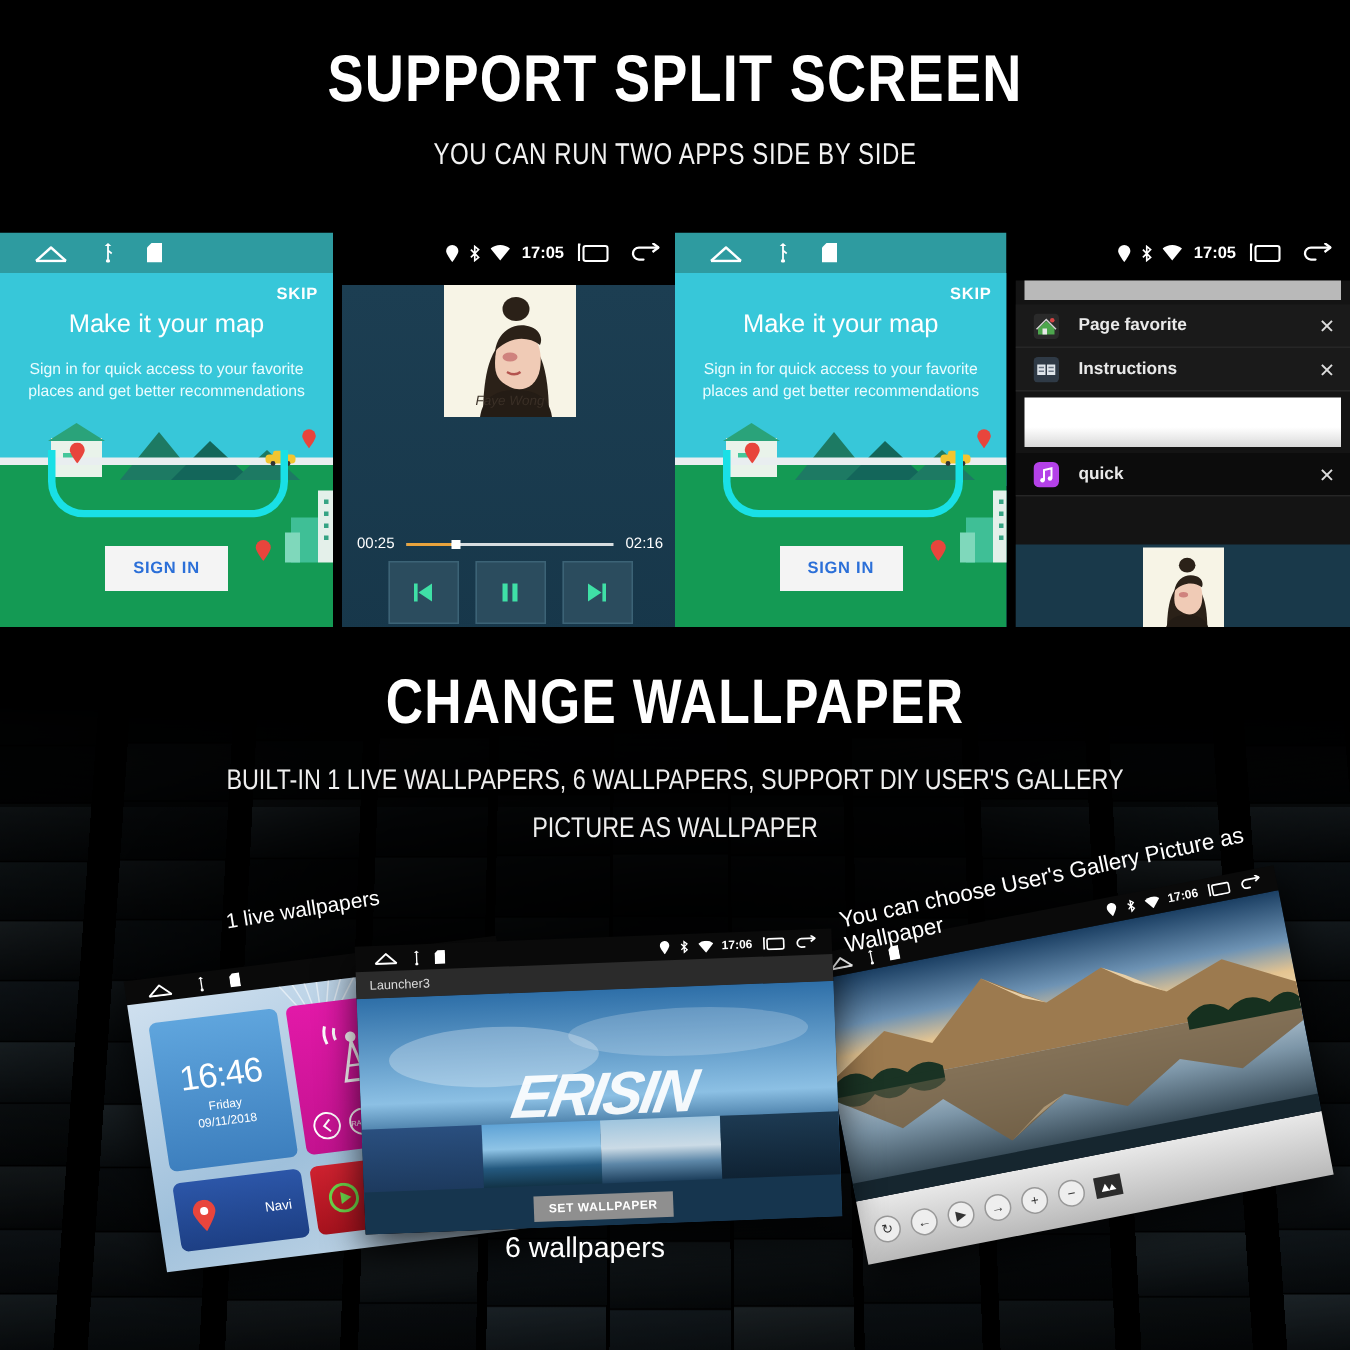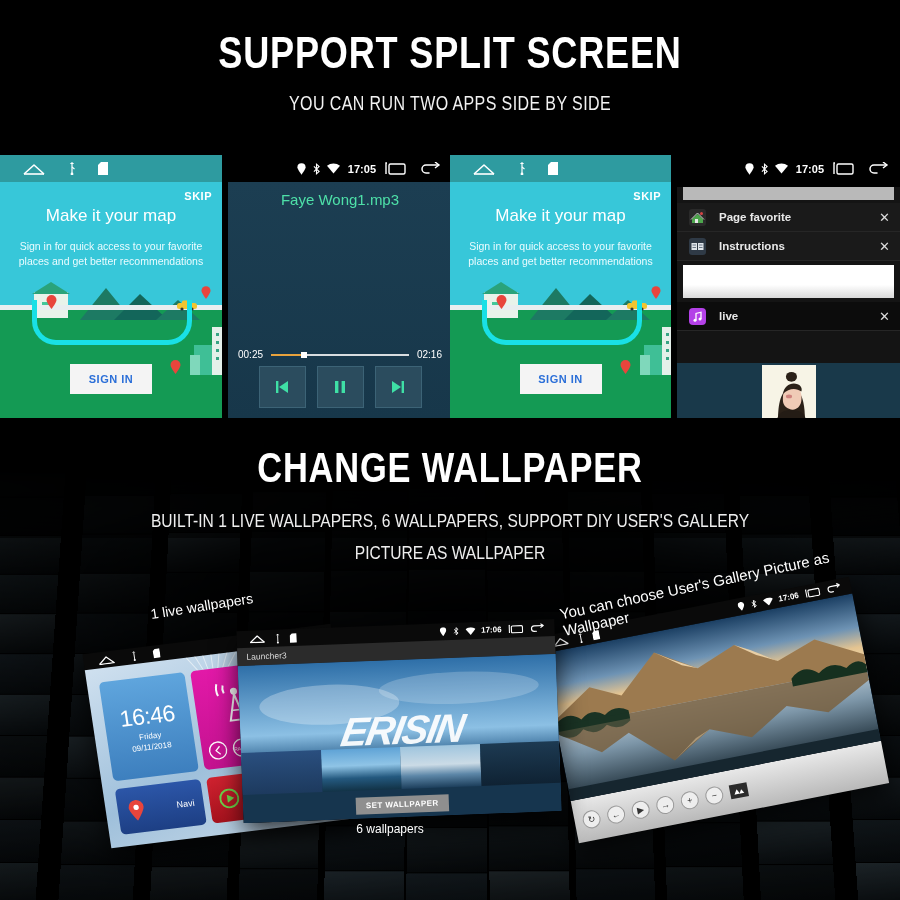--- a/index.html
+++ b/index.html
@@ -136,21 +136,21 @@
       background:linear-gradient(180deg,#2f6ea8 0%, #77b0dc 38%, #2b5f90 62%, #14283c 100%); }
   .brandword { position:absolute; left:22px; top:48px; width:280px; text-align:center;
       font-size:40px; font-weight:700; font-style:italic; letter-spacing:-2px;
       color:rgba(255,255,255,.92); transform:skewX(-12deg); }
   .thumbrow { position:absolute; left:0; right:0; bottom:28px; height:42px; display:flex; }
   .thumbrow > div { flex:1; }
   .setwp { position:absolute; left:50%; transform:translateX(-50%); bottom:4px;
            background:#8f8f8f; color:#fff; font-size:8px; font-weight:700;
            padding:4px 10px; letter-spacing:.4px; }
   .lbl-6 { position:absolute; left:0; top:822px; width:780px; text-align:center; color:#fff;
-           font-size:12px; z-index:8; }
+           font-size:19px; z-index:8; }
 
   
   .d3 { left:556px; top:605px; width:316px; height:210px; z-index:5;
         transform:rotate(-11deg); }
   .d3 .devframe { width:316px; height:210px; }
   .d3bar { height:17px; display:flex; align-items:center; justify-content:space-between;
            padding:0 10px 0 12px; }
   .d3scr { position:relative; width:316px; height:150px; overflow:hidden;
       background:linear-gradient(180deg,#0d2236 0%, #3c6a93 26%, #d9b88c 42%,
                  #2c4f73 56%, #16324b 80%, #0a1a28 100%); }
@@ -273,21 +273,33 @@
             </svg>
           </span>
         <span class="ic" style="margin:0 12px 0 14px">
           <svg width="20" height="13" viewBox="0 0 20 13">
               <path d="M19 3 H6 A4 4 0 0 0 6 11 H9" fill="none" stroke="#fff" stroke-width="1.5" stroke-linecap="round"></path>
               <path d="M19 3 L15 0 M19 3 L15 6" fill="none" stroke="#fff" stroke-width="1.5"></path>
             </svg>
           </span>
       </div>
       <div class="musicbody">
-        <div class="song">Faye Wong1.mp3</div>
+        <div class="album">
+          <svg width="88" height="88" viewBox="0 0 88 88">
+            <rect width="88" height="88" fill="#f7f4e6"></rect>
+            <ellipse cx="48" cy="16" rx="9" ry="8" fill="#2b2118"></ellipse>
+            <path d="M26 88 C26 56 32 36 48 34 C64 36 70 56 70 88 Z" fill="#2b2118"></path>
+            <path d="M34 52 C34 36 42 28 52 30 C62 32 66 44 64 56 C62 68 52 72 44 68 C36 64 34 60 34 52 Z" fill="#f0cbb6"></path>
+            <path d="M34 44 C36 30 48 24 58 28 C64 30 66 36 64 40 C56 34 44 34 34 44 Z" fill="#2b2118"></path>
+            <ellipse cx="44" cy="48" rx="5" ry="3" fill="#c46b6b" opacity=".75"></ellipse>
+            <path d="M42 58 q5 3 9 0" stroke="#b4544f" stroke-width="1.6" fill="none"></path>
+            <path d="M24 88 C26 74 36 70 48 70 C60 70 70 74 72 88 Z" fill="#241c15"></path>
+            <text x="44" y="80" font-size="9" fill="#3a2f26" text-anchor="middle" font-style="italic">Faye Wong</text>
+          </svg>
+        </div>
         <div class="prog">
           <span>00:25</span>
           <span class="bar">
             <span class="barfill"></span>
             <span class="knob"></span>
           </span>
           <span>02:16</span>
         </div>
         <div class="ctrls">
           <div class="cbtn">
@@ -453,21 +465,21 @@
 
         <div class="trow alt">
           <span class="ic">
             <svg width="17" height="17" viewBox="0 0 17 17">
                 <rect width="17" height="17" rx="4" fill="#b441e8"></rect>
             <path d="M7 12.2 V5.4 L12 4.2 V11" fill="none" stroke="#fff" stroke-width="1.3"></path>
             <circle cx="6" cy="12.2" r="1.5" fill="#fff"></circle>
                 <circle cx="11" cy="11" r="1.5" fill="#fff"></circle>
               </svg>
             </span>
-          <span class="tlabel">live</span>
+          <span class="tlabel">quick</span>
           <span style="color:#ddd;font-size:13px;">✕</span>
         </div>
 
         <div class="tpreview">
           <div class="tp-art">
             <svg width="54" height="58" viewBox="0 0 88 88">
               <rect width="88" height="88" fill="#f7f4e6"></rect>
               <ellipse cx="48" cy="16" rx="9" ry="8" fill="#2b2118"></ellipse>
               <path d="M26 88 C26 56 32 36 48 34 C64 36 70 56 70 88 Z" fill="#2b2118"></path>
               <path d="M34 52 C34 36 42 28 52 30 C62 32 66 44 64 56 C62 68 52 72 44 68 C36 64 34 60 34 52 Z" fill="#f0cbb6"></path>

